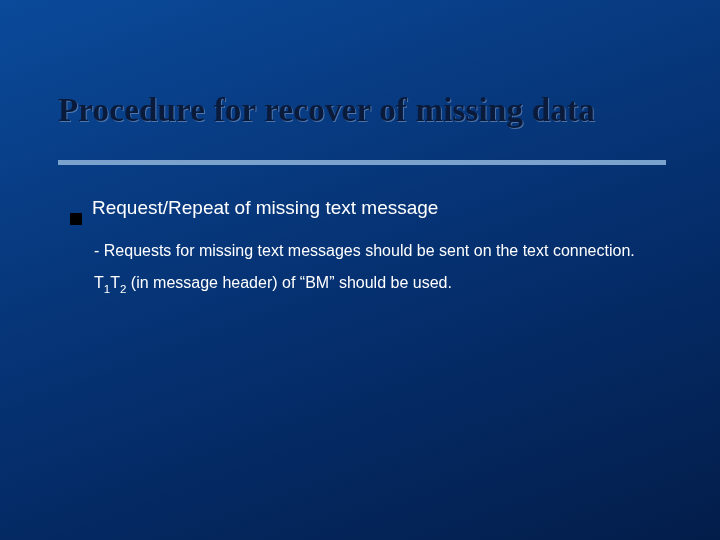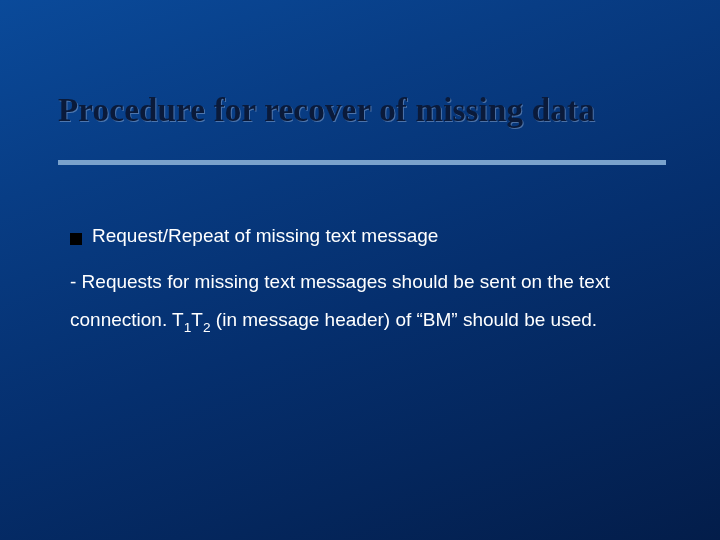--- a/index.html
+++ b/index.html
@@ -39,38 +39,38 @@
     position: absolute;
     top: 190px;
     left: 70px;
     right: 60px;
     font-size: 19px;
     line-height: 1.85;
     color: #ffffff;
   }
   .bullet-row {
     display: flex;
-    align-items: center;
+    align-items: flex-end;
     margin-bottom: 10px;
-    margin-top: 28px;
   }
   .bullet {
     width: 12px;
     height: 12px;
     background: #000000;
     flex: 0 0 12px;
     margin-top: 7px;
     margin-right: 10px;
   }
   .bullet-text {
     font-size: 19px;
   }
   .sub {
+    margin-left: 24px;
     margin-top: 6px;
-    font-size: 19px;
+    font-size: 16px;
     line-height: 2.0;
   }
   .sub-para {
     margin-bottom: 4px;
   }
   .tsub { font-size: 0.72em; vertical-align: sub; position: relative; top: 0.08em; }
 </style>
 </head>
 <body>
 

